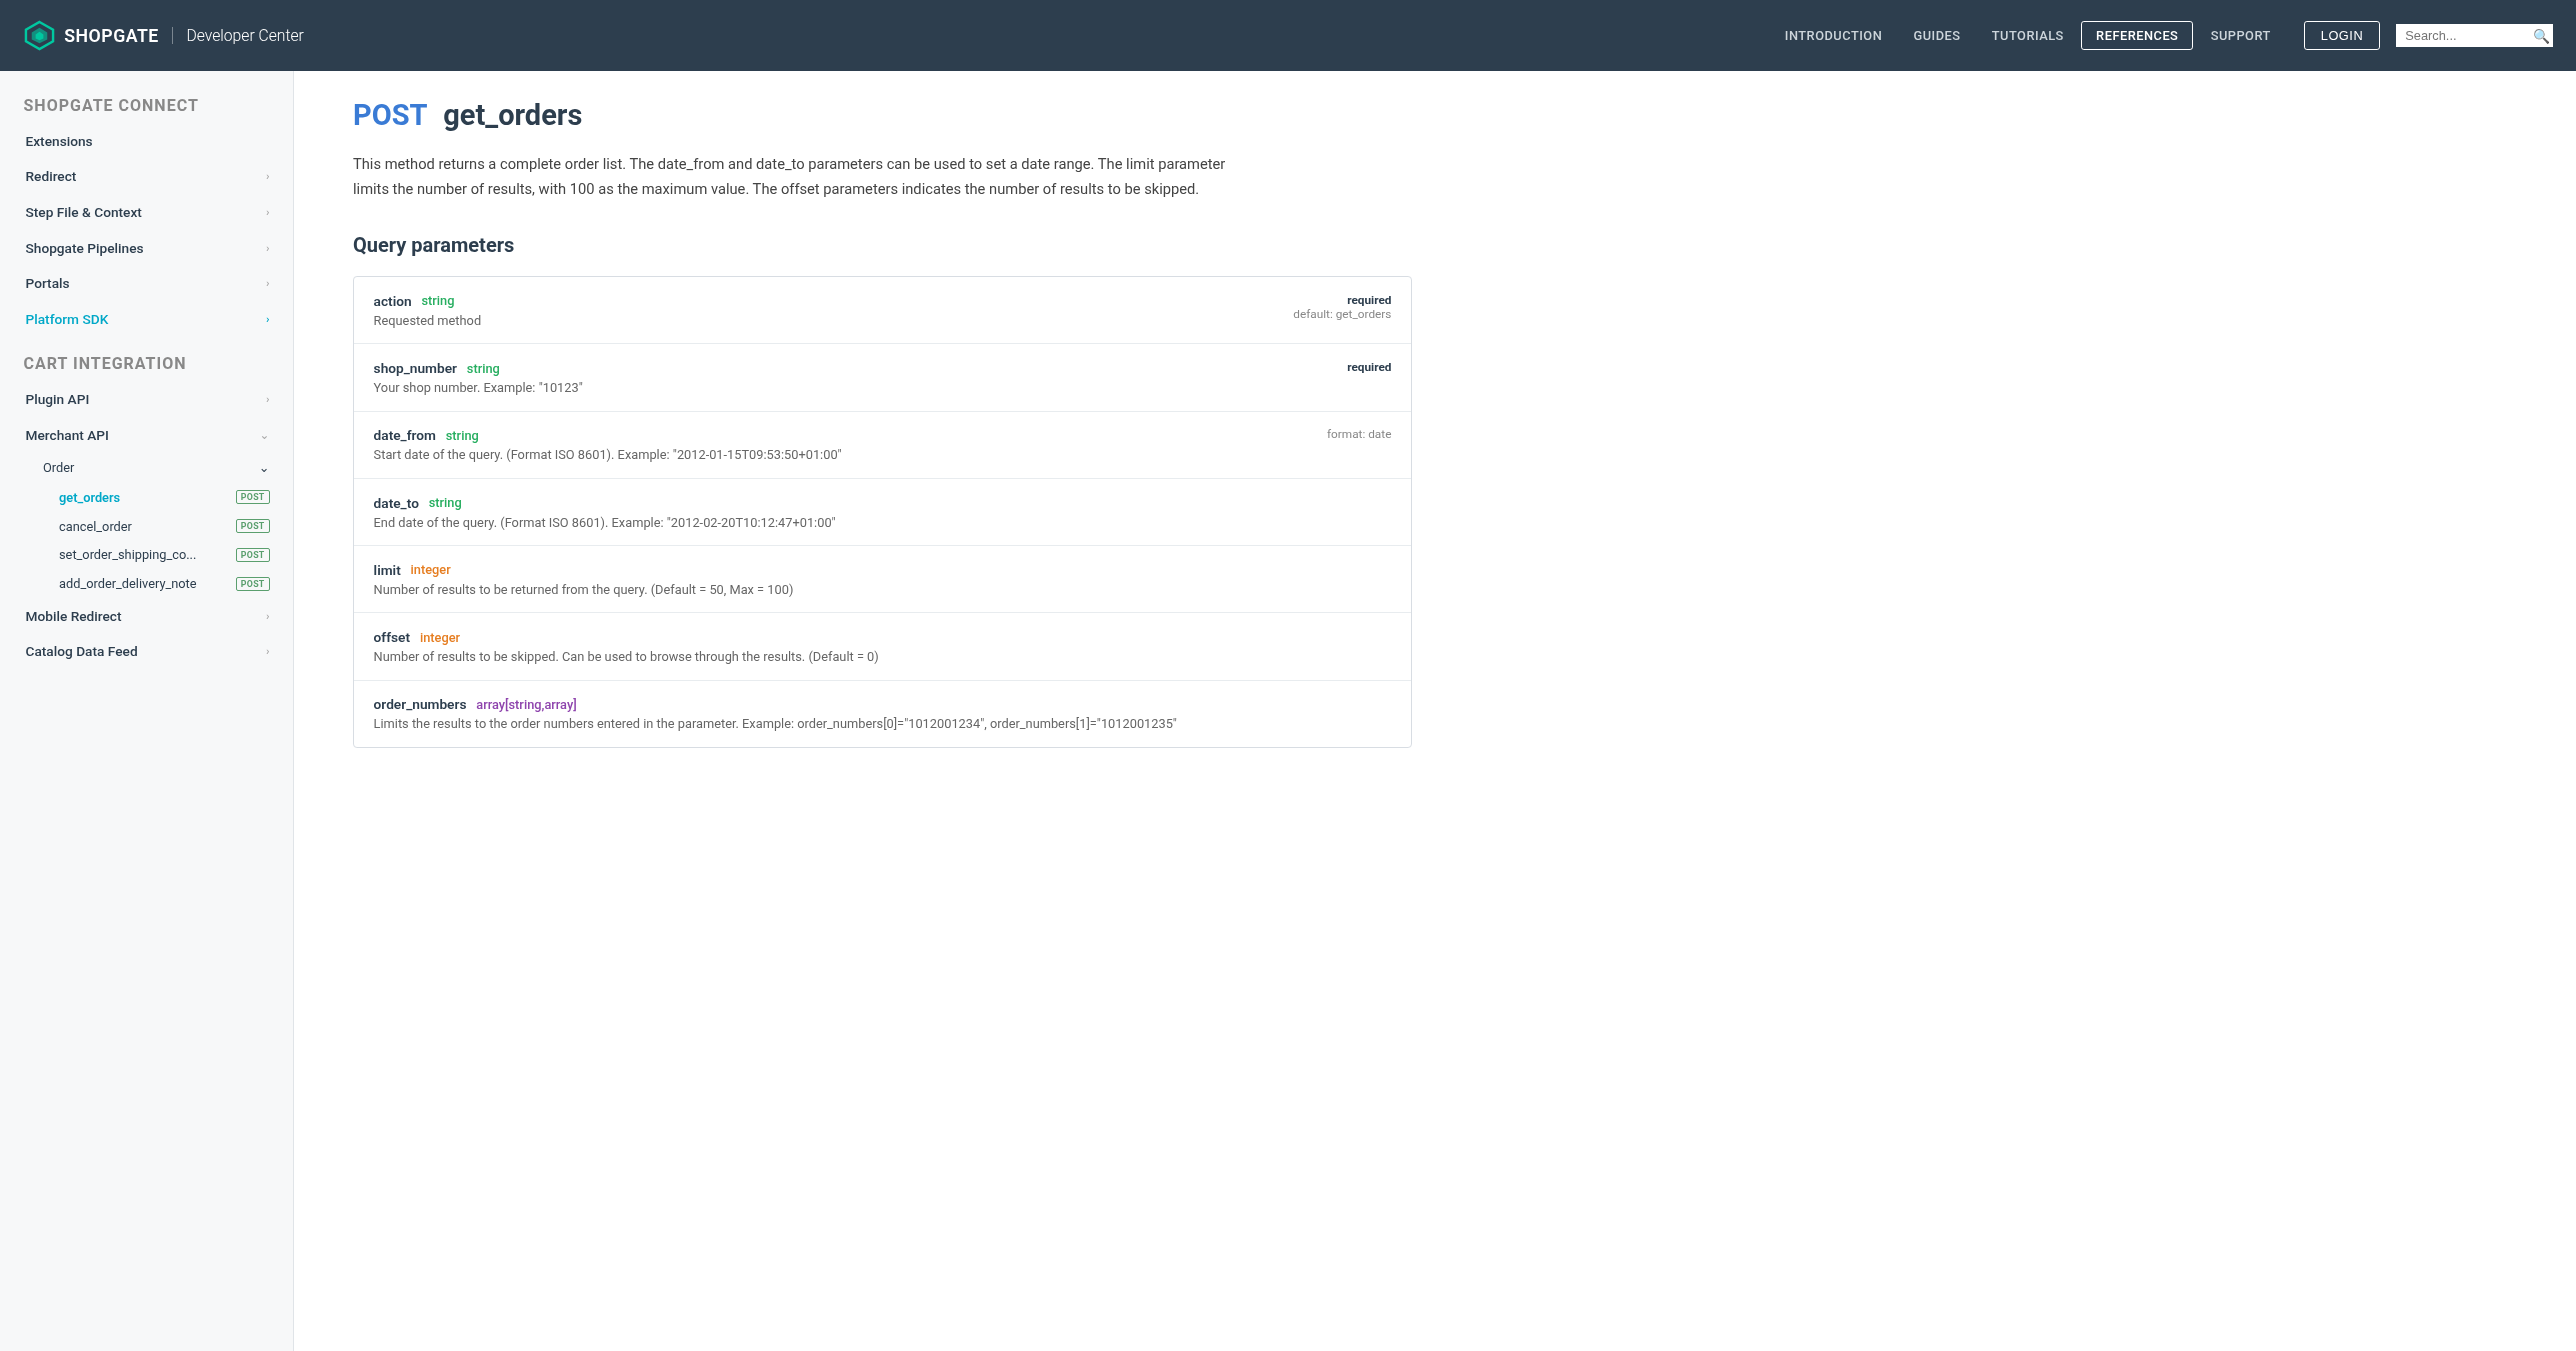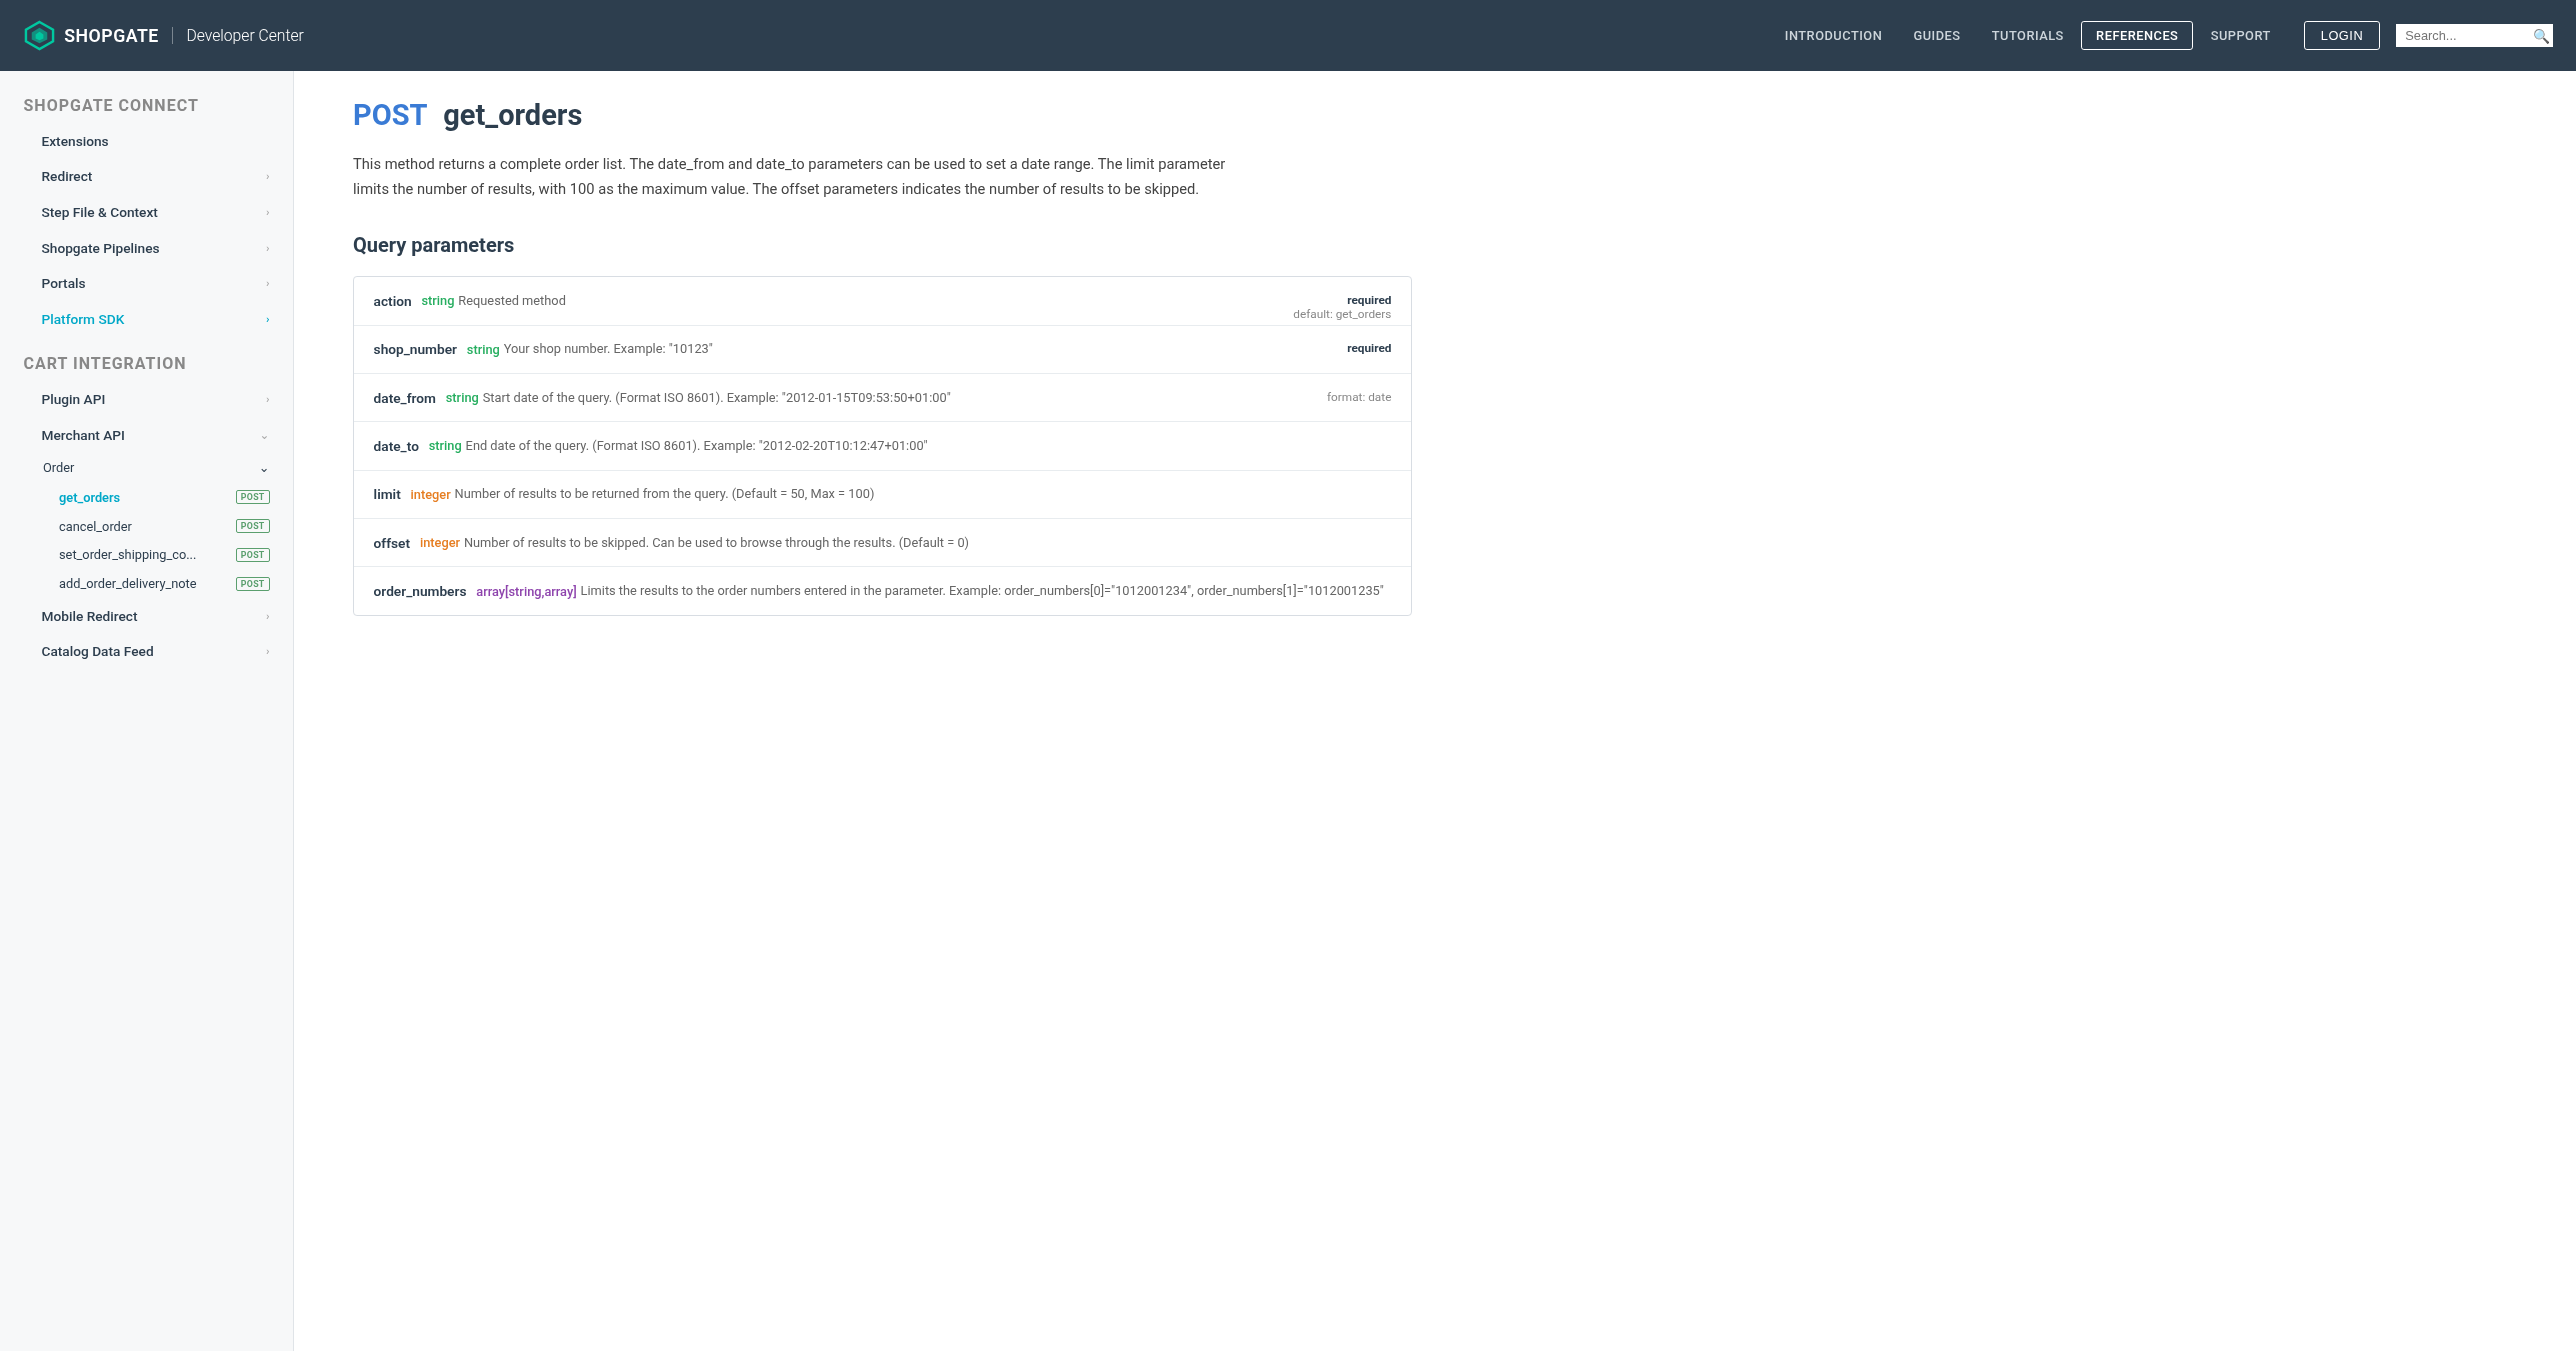--- a/index.html
+++ b/index.html
@@ -127,21 +127,20 @@
     .sidebar-item {
       display: flex;
       align-items: center;
       justify-content: space-between;
       padding: 9.8px 23.5px;
       font-size: 13.7px;
       font-weight: 500;
       color: #2d3e4e;
       cursor: pointer;
       border-left: 2.9px solid transparent;
-      margin-left: 16px;
     }
     .sidebar-item .chevron {
       font-size: 11.8px;
       color: #aaa;
     }
     .sidebar-sub-item {
       display: flex;
       align-items: center;
       justify-content: space-between;
       padding: 7.8px 23.5px 7.8px 43px;
@@ -213,21 +212,21 @@
     
     .params-container {
       border: 1px solid #d8dde3;
       border-radius: 3.9px;
       overflow: hidden;
     }
     .param-row {
       border-bottom: 1px solid #e8ecef;
       padding: 15.7px 19.6px;
       display: flex;
-      flex-direction: row;
+      flex-direction: column;
       gap: 3.9px;
       position: relative;
     }
     .param-row:last-child { border-bottom: none; }
     .param-header {
       display: flex;
       align-items: center;
       gap: 9.8px;
     }
     .param-name {

